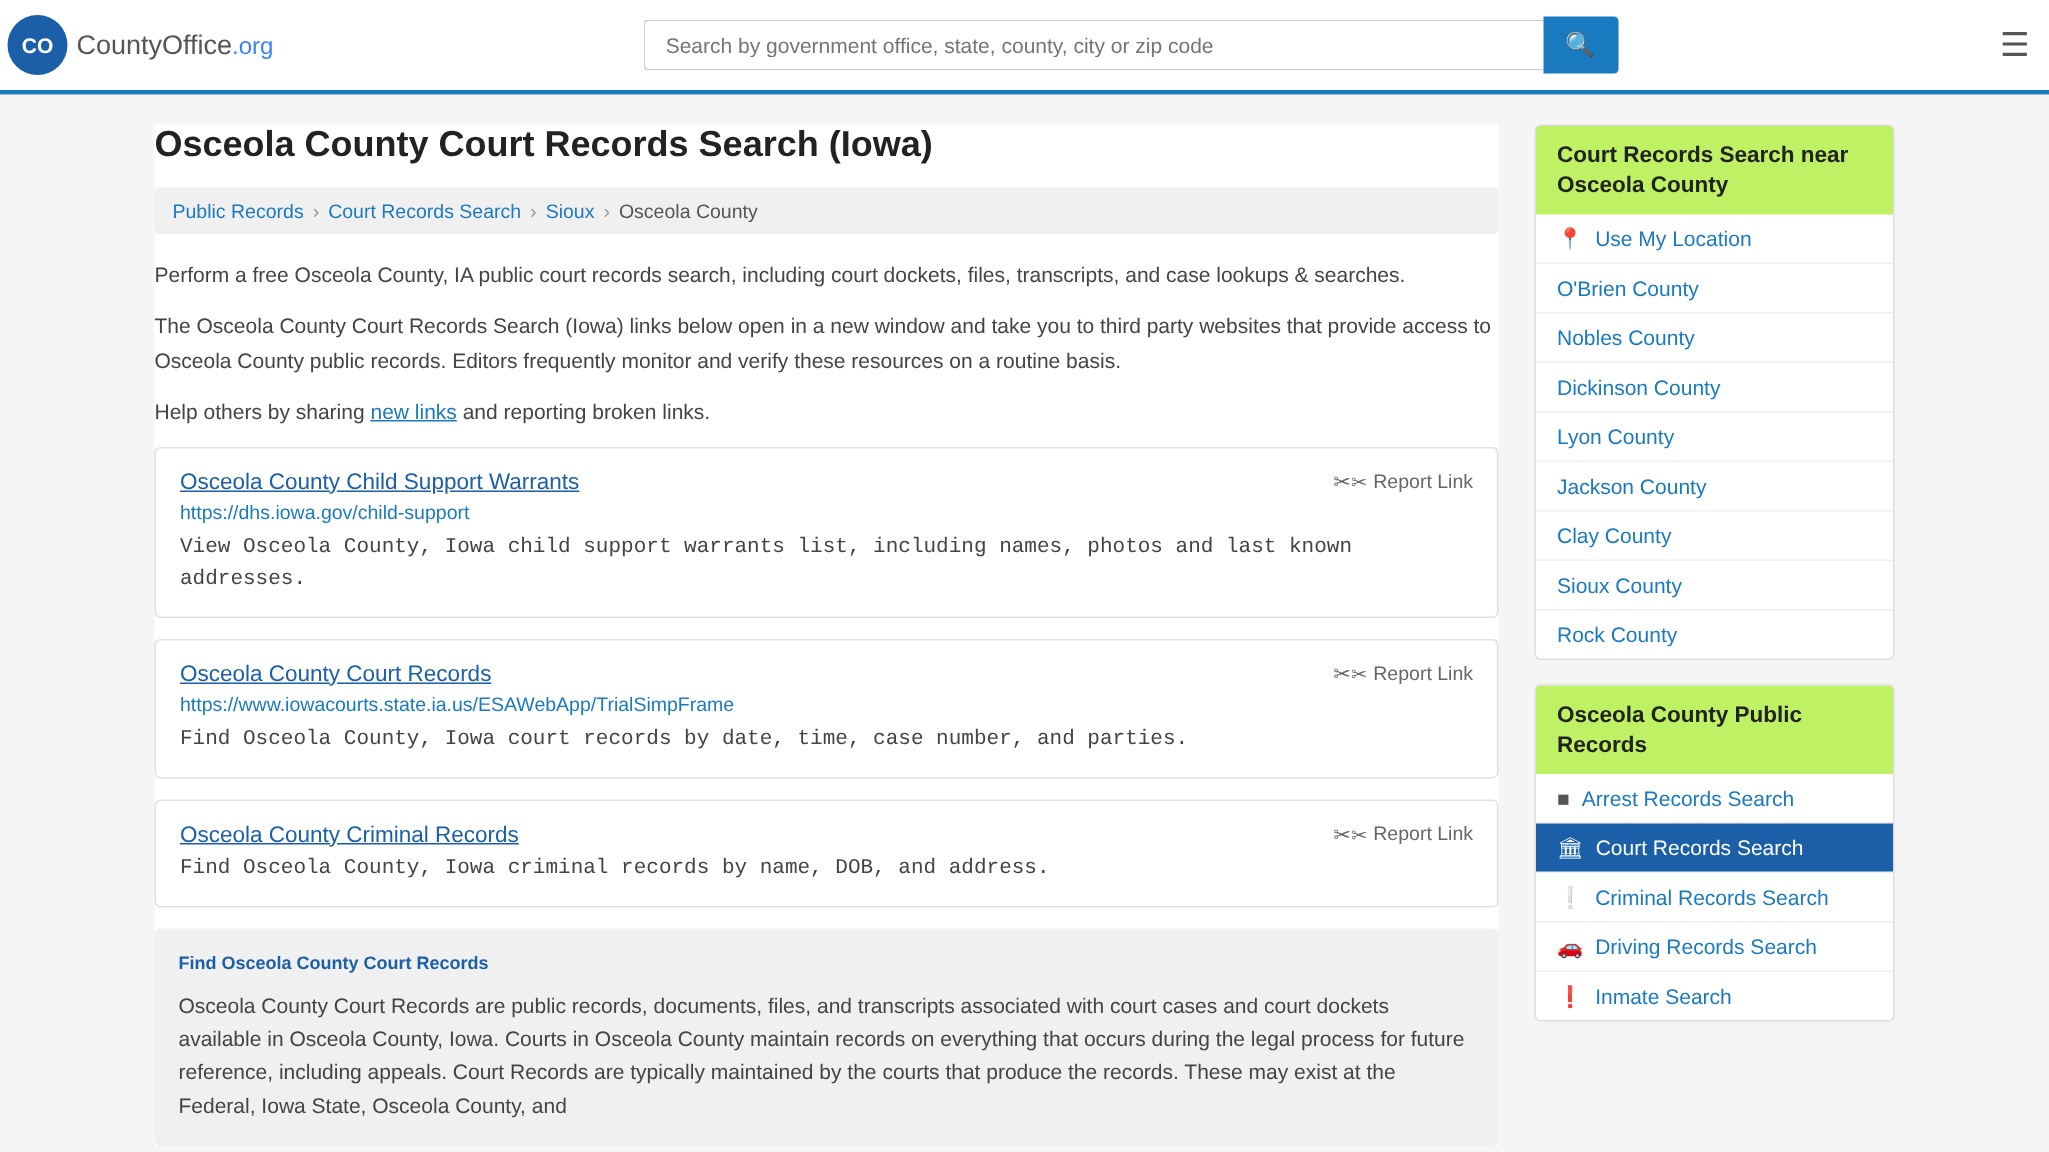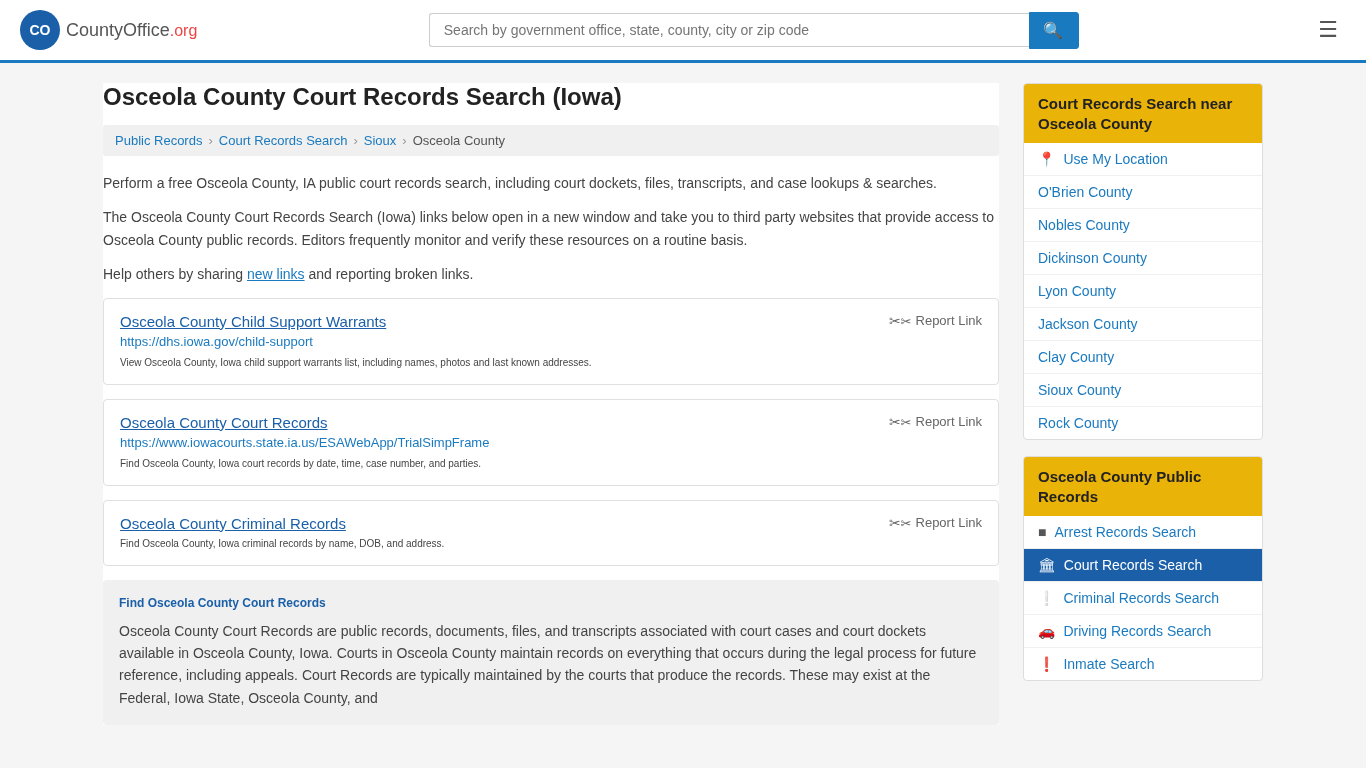--- a/index.html
+++ b/index.html
@@ -2,21 +2,21 @@
 <html><head>
   <meta charset="utf-8">
   <style>
     * { box-sizing: border-box; margin: 0; padding: 0; }
     body { font-family: Arial, sans-serif; font-size: 14px; color: #333; background: #f5f5f5; }
 
     
     #header {
       background: #fff;
       border-bottom: 3px solid #1a7abf;
-      padding: 10px 20px;
+      padding: 10px 5px;
       display: flex;
       align-items: center;
       justify-content: space-between;
     }
     #logo-area {
       display: flex;
       align-items: center;
       gap: 6px;
     }
     #logo-circle {
@@ -152,23 +152,24 @@
       display: flex;
       align-items: center;
       gap: 4px;
     }
     .result-url {
       font-size: 13px;
       color: #1a7abf;
       margin-bottom: 6px;
     }
     .result-desc {
-      font-size: 10px;
+      font-size: 14px;
       color: #444;
       line-height: 1.5;
+      font-family: Liberation Mono, monospace;
     }
 
     
     .find-section {
       background: #f0f0f0;
       border-radius: 4px;
       padding: 16px;
       margin-top: 10px;
     }
     .find-section-title {
@@ -190,21 +191,21 @@
     }
 
     .sidebar-section {
       background: #fff;
       border: 1px solid #ddd;
       border-radius: 4px;
       margin-bottom: 16px;
       overflow: hidden;
     }
     .sidebar-section-header {
-      background: #eab308;
+      background: #bef264;
       padding: 10px 14px;
       font-size: 15px;
       font-weight: bold;
       color: #222;
       line-height: 1.3;
     }
     .sidebar-item {
       padding: 8px 14px;
       border-bottom: 1px solid #f0f0f0;
       display: flex;
@@ -241,21 +242,21 @@
 
 <div id="header">
   <div id="logo-area">
     <div id="logo-circle">
       <svg width="26" height="26" viewBox="0 0 26 26">
         <circle cx="13" cy="13" r="12" fill="#1a5fa8"></circle>
         <text x="13" y="18" text-anchor="middle" fill="white" font-size="14" font-weight="bold">CO</text>
       </svg>
     </div>
     <div id="logo-text">
-      <span>CountyOffice</span><span style="color:#ef4444;font-weight:normal;font-size:16px;">.org</span>
+      <span>CountyOffice</span><span style="color:#3b82f6;font-weight:normal;font-size:16px;">.org</span>
     </div>
   </div>
   <div id="search-bar">
     <input type="text" id="search-input" placeholder="Search by government office, state, county, city or zip code" style="">
     <button id="search-btn">
       <span>🔍</span>
     </button>
   </div>
   <button id="menu-btn">
     <span>☰</span>

